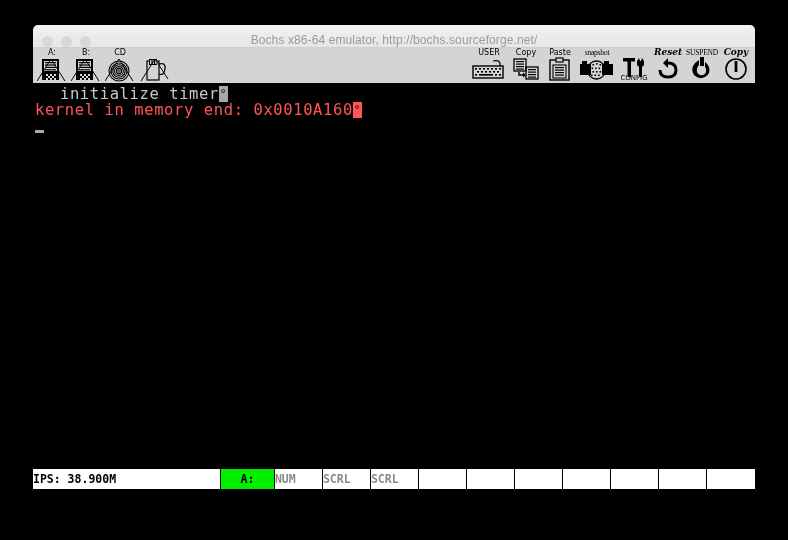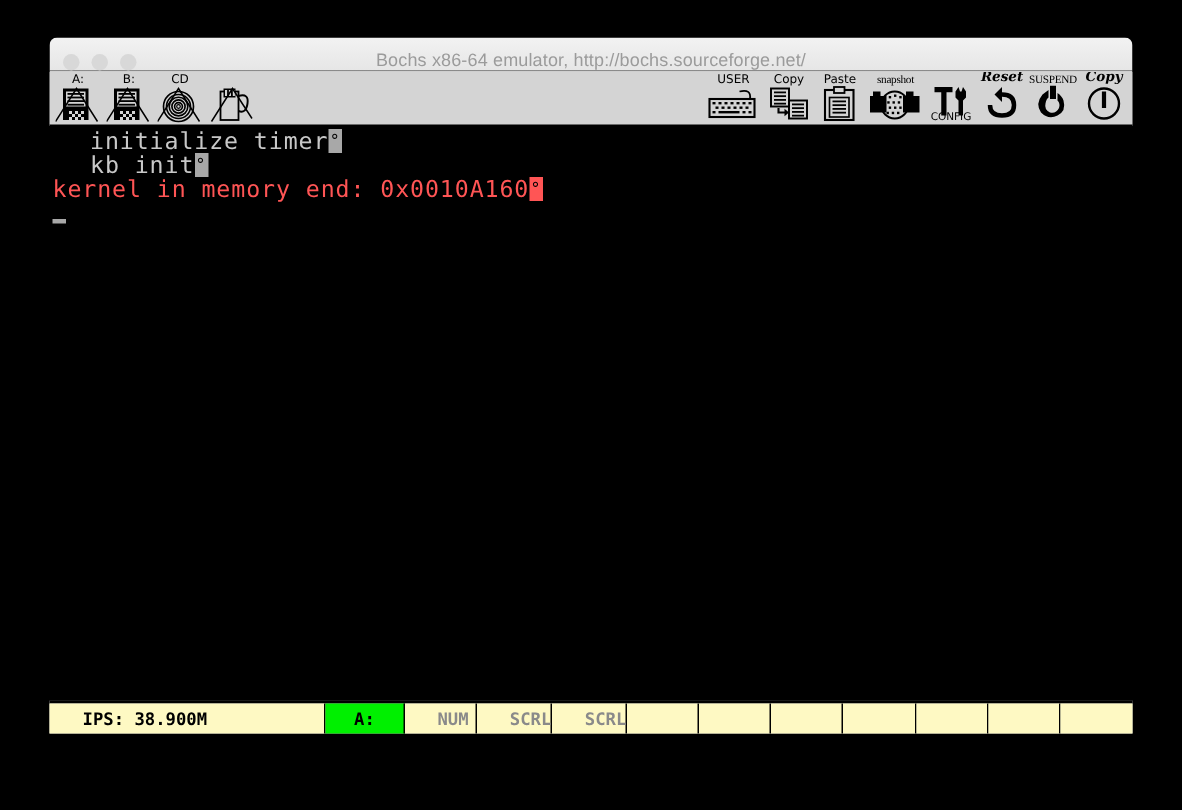--- a/index.html
+++ b/index.html
@@ -168,22 +168,22 @@
   }
   .st-cell {
     border-right: 1.5px solid #000;
     display: flex;
     align-items: center;
     box-sizing: border-box;
     font-family: "DejaVu Sans Mono", "Liberation Mono", monospace;
     font-size: 11.5px;
     font-weight: bold;
     color: #8a8a8a;
-    padding-left: 22px;
-    background: #fef9c3;
+    padding-left: 0;
+    background: #ffffff;
   }
   .st-cell:last-child { border-right: none; }
   #st-ips {
     width: 196px;
     color: #000000;
   }
   #st-floppy {
     width: 56px;
     background: #00f000;
     color: #000000;
@@ -444,21 +444,20 @@
           </svg>
         </span>
       </div>
     </div>
   </div>
 
   <div id="vga-screen">
 
     <div class="vga-line c-white"><span>initialize timer</span><span class="nullchar bg-gray">°</span></div>
 
-    <div class="vga-line c-white"><span>kb init</span><span class="nullchar bg-gray">°</span></div>
 
 
 
     <div class="vga-line c-red"><span>kernel in memory end: 0x0010A160</span><span class="nullchar bg-red">°</span></div>
 
 
     <div class="vga-line cursor-line"><span id="vga-cursor"></span></div>
   </div>
 
   <div id="status-bar">

